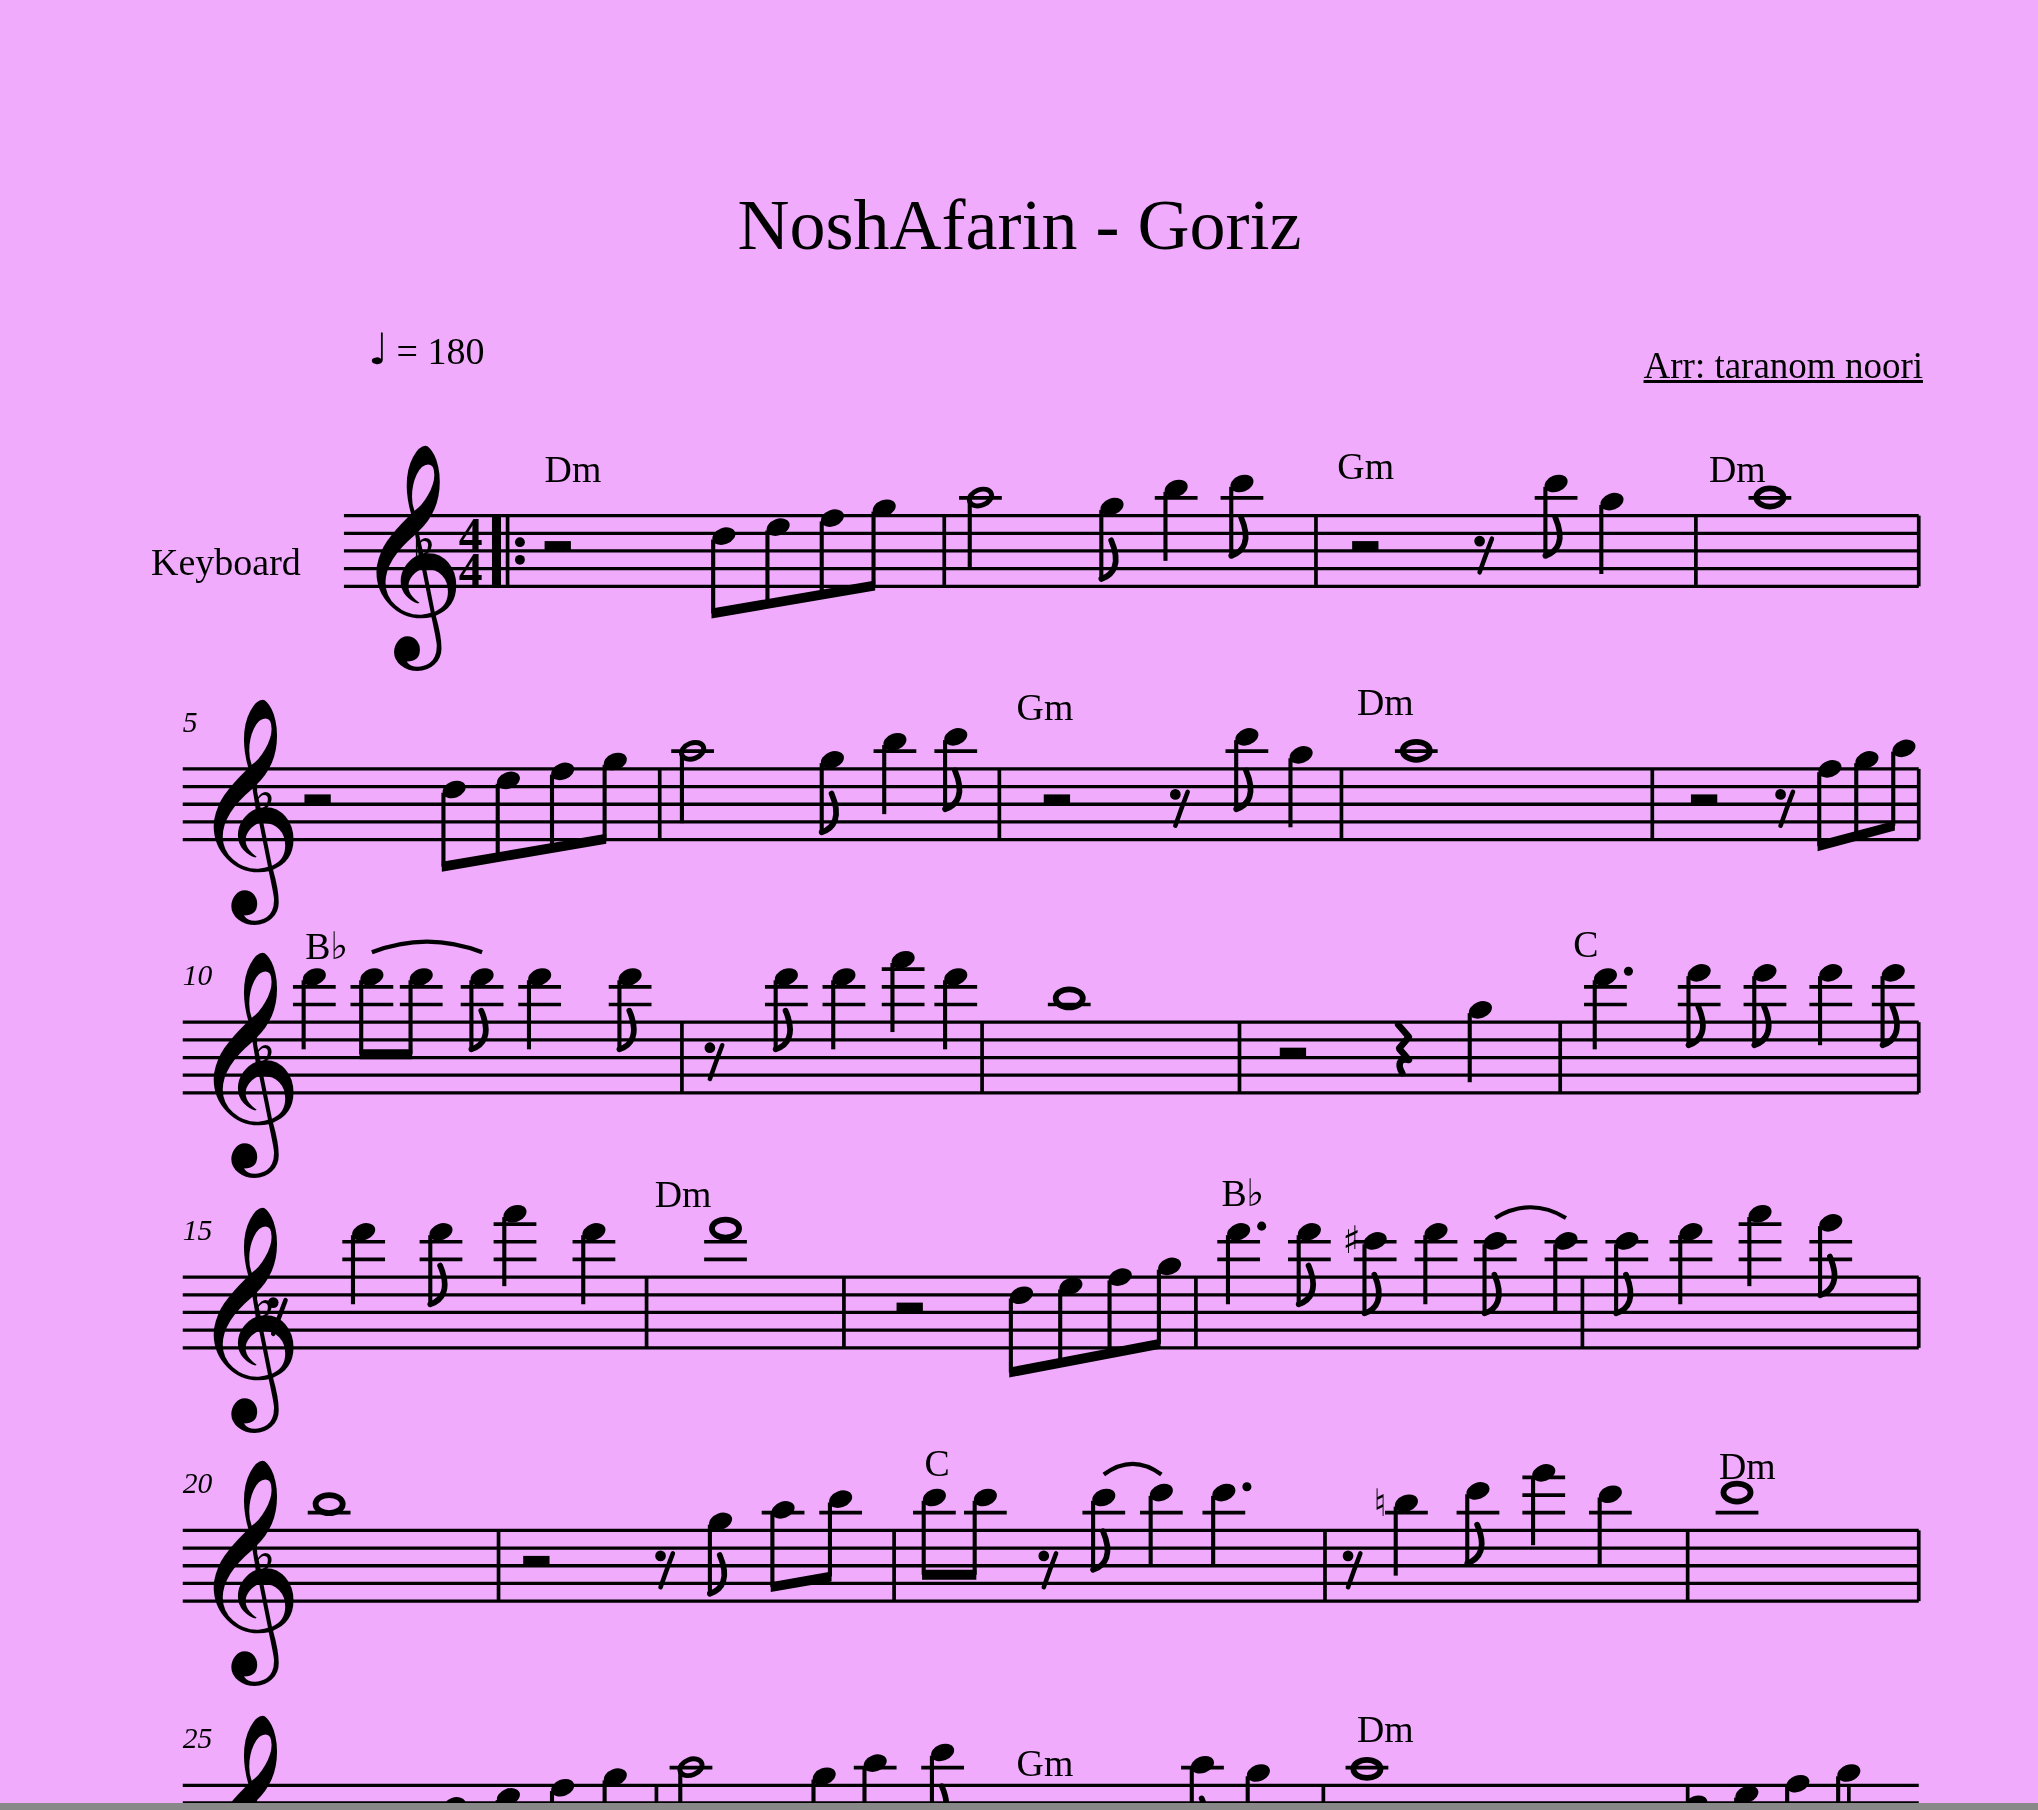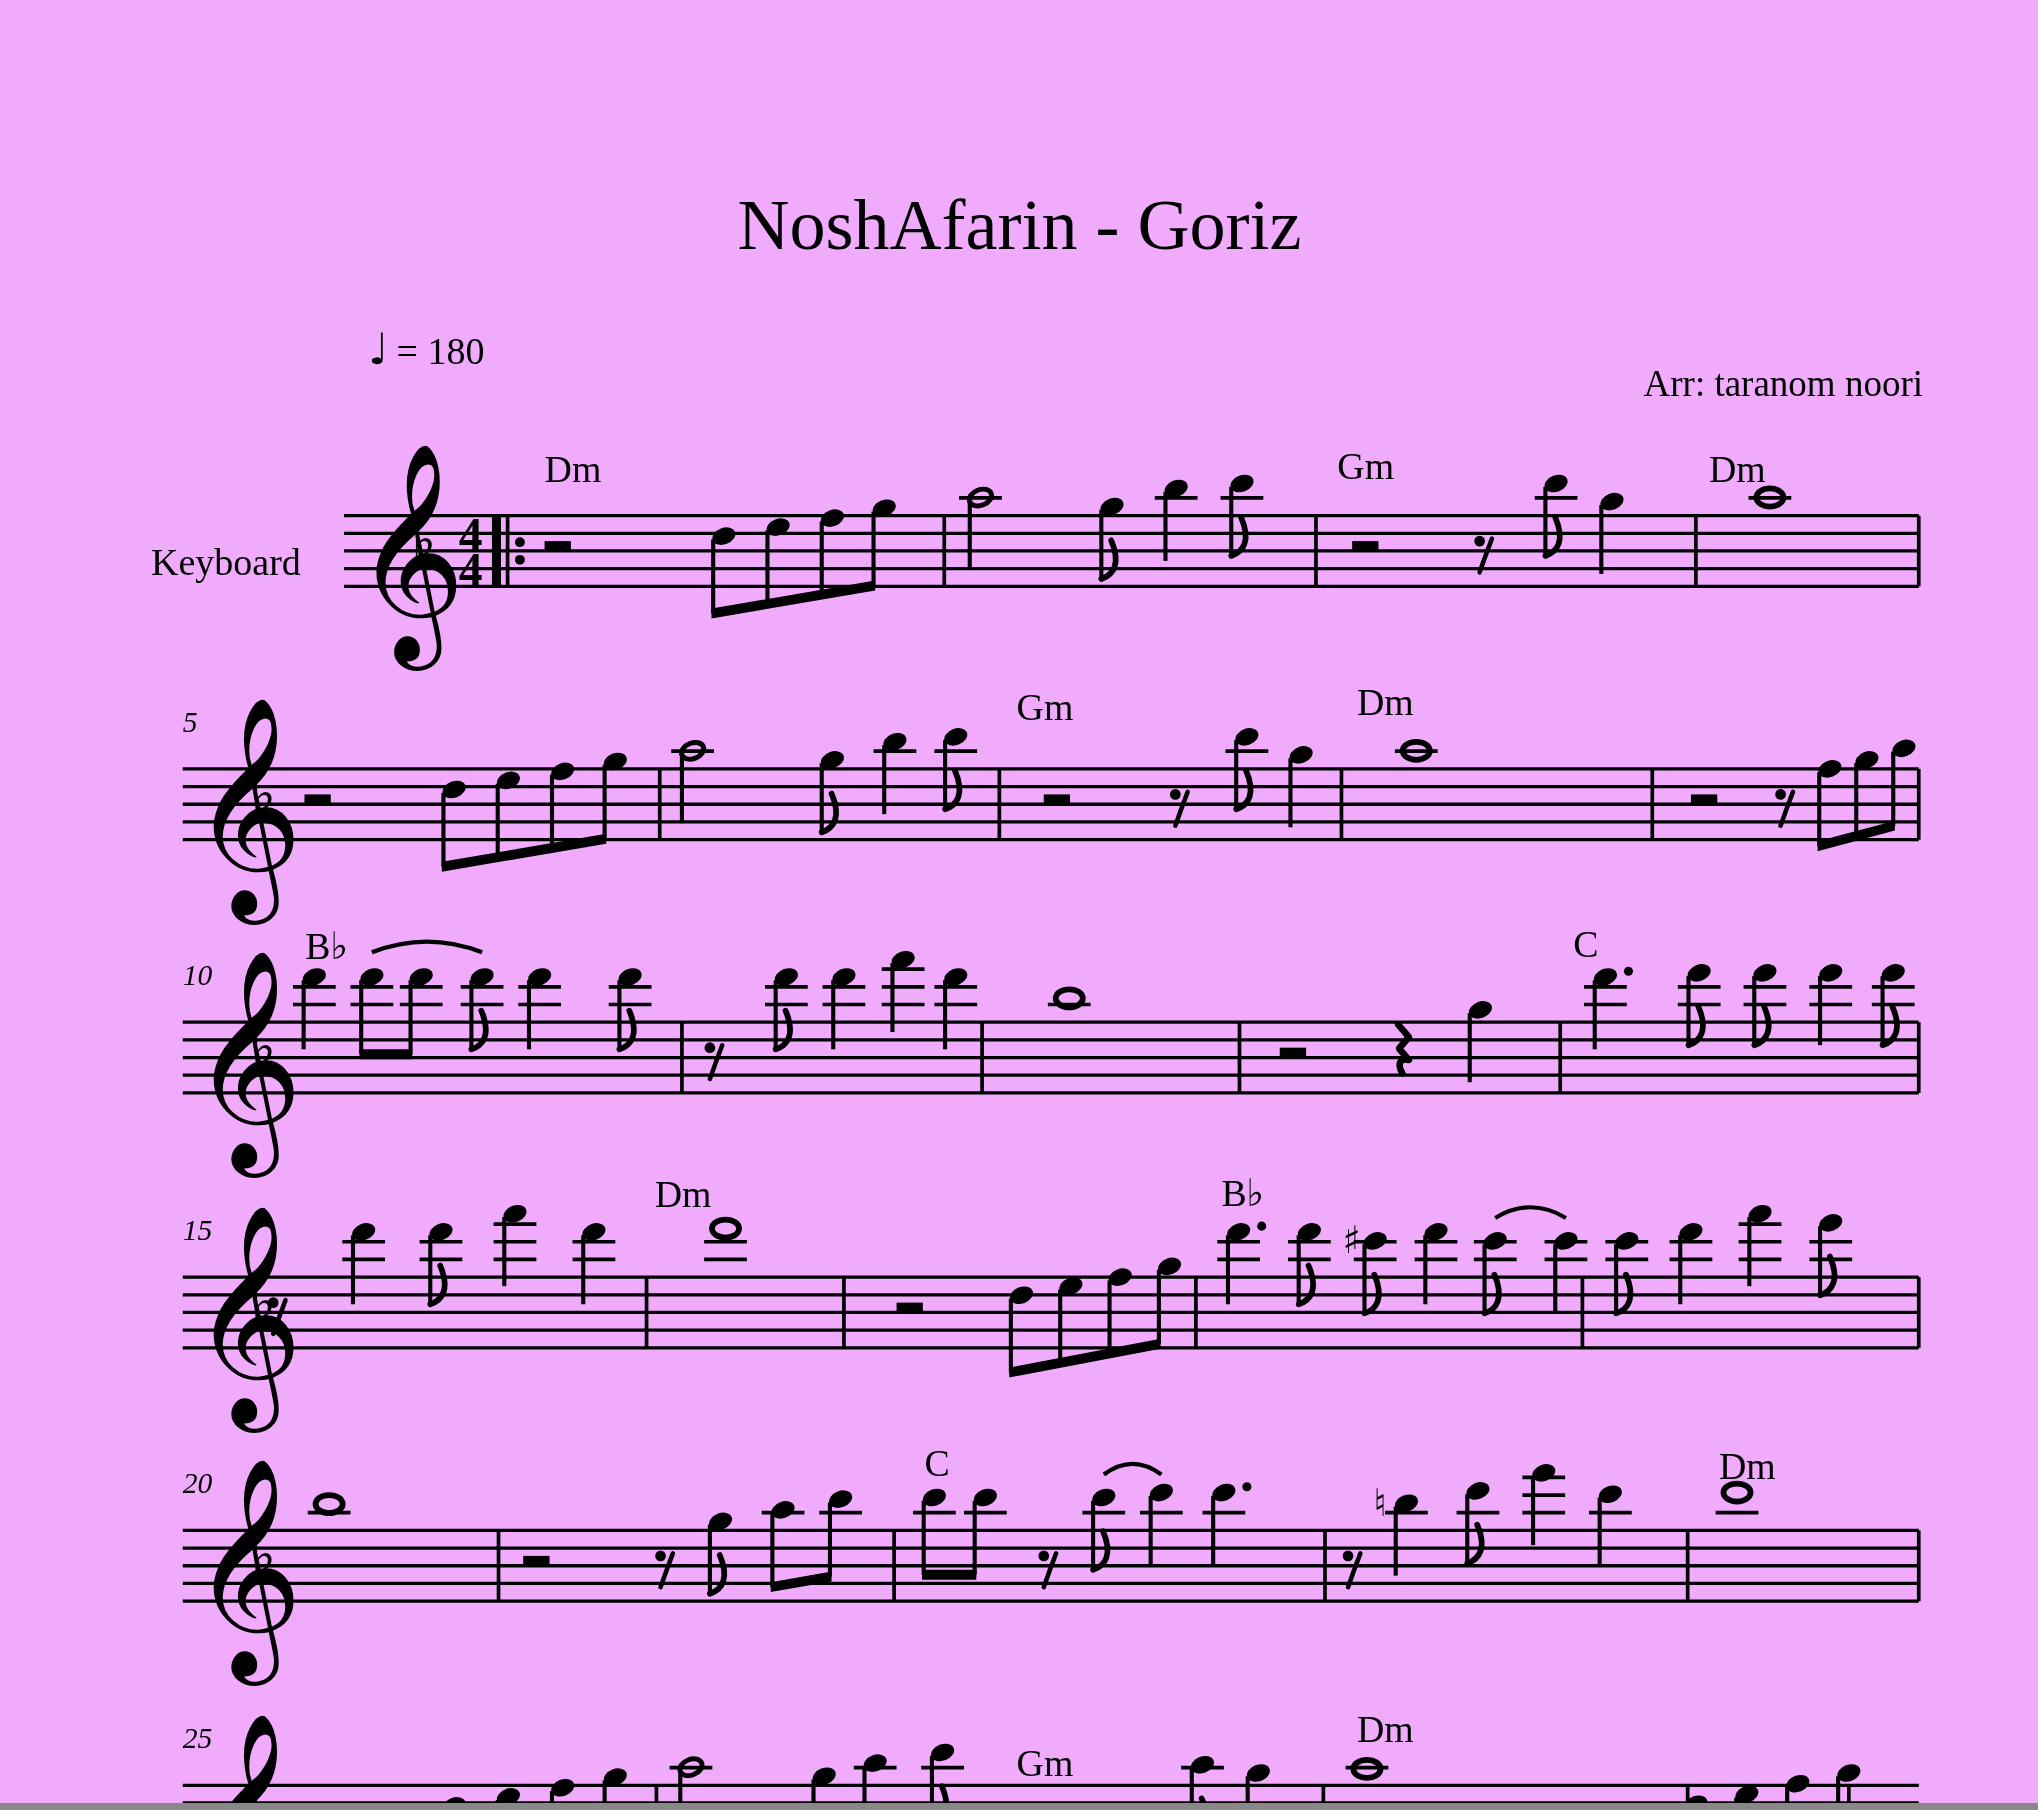--- a/index.html
+++ b/index.html
@@ -3,21 +3,21 @@
 <meta charset="utf-8">
 <style>
   html,body{margin:0;padding:0;background:#888;}
   #page{position:relative;width:2039px;height:1803px;background:#f0abfc;overflow:hidden;
         font-family:"Liberation Serif", serif;color:#000;}
   #score{position:absolute;left:0;top:0;}
   .hdr{position:absolute;white-space:nowrap;line-height:1.05;}
   #title{left:0;right:0;top:188px;text-align:center;font-size:72px;}
   #tempo{left:368px;top:327px;font-size:38px;}
   #tempo .glyph{font-family:"DejaVu Sans", sans-serif;font-size:43px;margin-right:8.2px;}
-  #arranger{right:116px;top:365px;font-size:37px;}
+  #arranger{right:116px;top:347px;font-size:37px;text-decoration:underline;}
   #instrument{left:151px;top:543px;font-size:38px;text-align:right;}
 </style>
 </head>
 <body>
 
 <div id="page">
   <div id="title" class="hdr">NoshAfarin - Goriz</div>
   <div id="tempo" class="hdr"><span class="glyph">♩</span><span>= 180</span></div>
   <div id="arranger" class="hdr">Arr: taranom noori</div>
   <div id="instrument" class="hdr">Keyboard</div>

